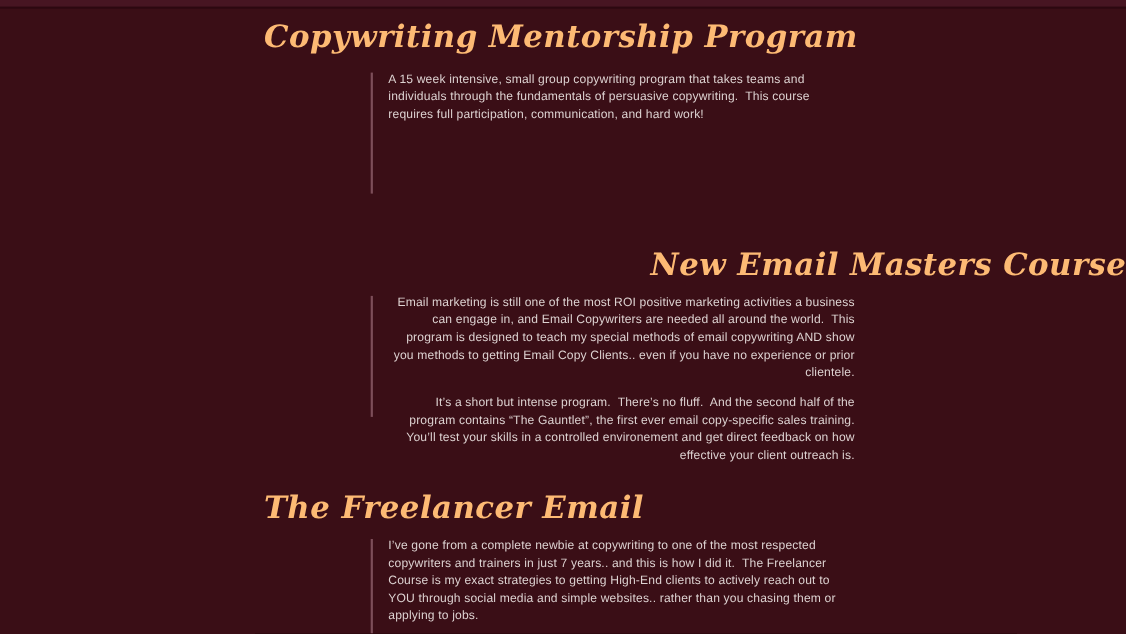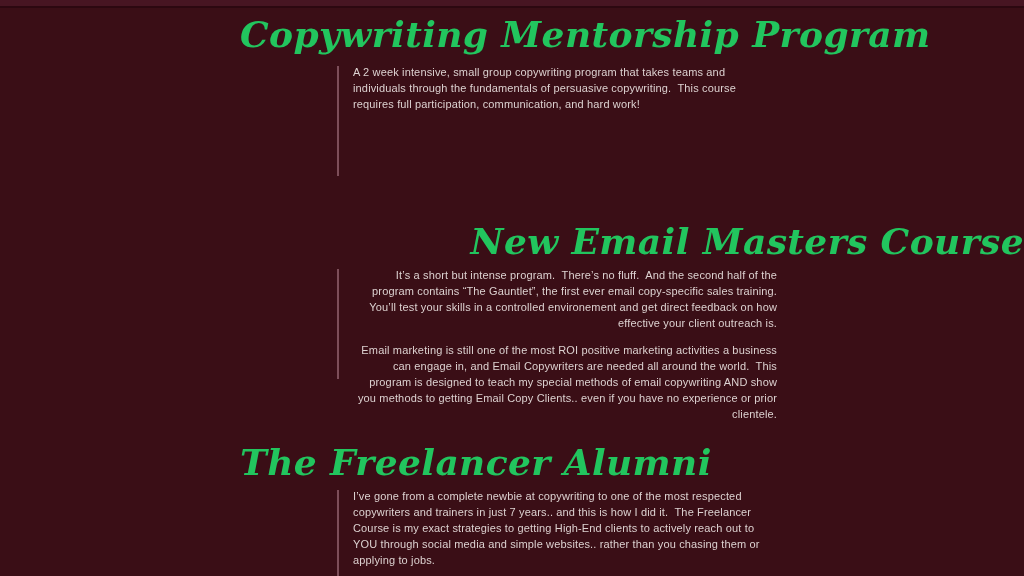--- a/index.html
+++ b/index.html
@@ -27,24 +27,24 @@
     padding: 0 0 0 240px;
     box-sizing: border-box;
     width: 1024px;
   }
   section.course { position: relative; }
   .course-title {
     margin: 0;
     font-family: "DejaVu Serif", "Liberation Serif", serif;
     font-style: italic;
     font-weight: 700;
-    font-size: 36px;
+    font-size: 28px;
     line-height: 36px;
     letter-spacing: 0.4px;
-    color: #22c55e;
+    color: #fdba74;
   }
   .sec-1 { margin-top: 16px; }
   .sec-2 { margin-top: 111px; text-align: right; }
   .sec-3 { margin-top: 22px; }
   .course-body {
     position: relative;
     margin-left: 113px;
     margin-top: 12px;
     width: 424px;
   }
@@ -73,35 +73,35 @@
 
 <div class="page">
   <div class="top-band"></div>
 
   <div class="content">
 
     <section class="course sec-1">
       <h2 class="course-title">Copywriting Mentorship Program</h2>
       <div class="course-body">
         <div class="v-line"></div>
-        <p>A 2 week intensive, small group copywriting program that takes teams and individuals through the fundamentals of persuasive copywriting.  This course requires full participation, communication, and hard work!</p>
+        <p>A 15 week intensive, small group copywriting program that takes teams and individuals through the fundamentals of persuasive copywriting.  This course requires full participation, communication, and hard work!</p>
       </div>
     </section>
 
     <section class="course sec-2">
       <h2 class="course-title">New Email Masters Course</h2>
       <div class="course-body">
         <div class="v-line"></div>
+        <p>Email marketing is still one of the most ROI positive marketing activities a business can engage in, and Email Copywriters are needed all around the world.  This program is designed to teach my special methods of email copywriting AND show you methods to getting Email Copy Clients.. even if you have no experience or prior clientele.</p>
         <p>It’s a short but intense program.  There’s no fluff.  And the second half of the program contains “The Gauntlet”, the first ever email copy-specific sales training.  You’ll test your skills in a controlled environement and get direct feedback on how effective your client outreach is.</p>
-        <p>Email marketing is still one of the most ROI positive marketing activities a business can engage in, and Email Copywriters are needed all around the world.  This program is designed to teach my special methods of email copywriting AND show you methods to getting Email Copy Clients.. even if you have no experience or prior clientele.</p>
       </div>
     </section>
 
     <section class="course sec-3">
-      <h2 class="course-title">The Freelancer Alumni</h2>
+      <h2 class="course-title">The Freelancer Email</h2>
       <div class="course-body">
         <div class="v-line"></div>
         <p>I’ve gone from a complete newbie at copywriting to one of the most respected copywriters and trainers in just 7 years.. and this is how I did it.  The Freelancer Course is my exact strategies to getting High-End clients to actively reach out to YOU through social media and simple websites.. rather than you chasing them or applying to jobs.</p>
       </div>
     </section>
 
   </div>
 </div>
 
 </body></html>

